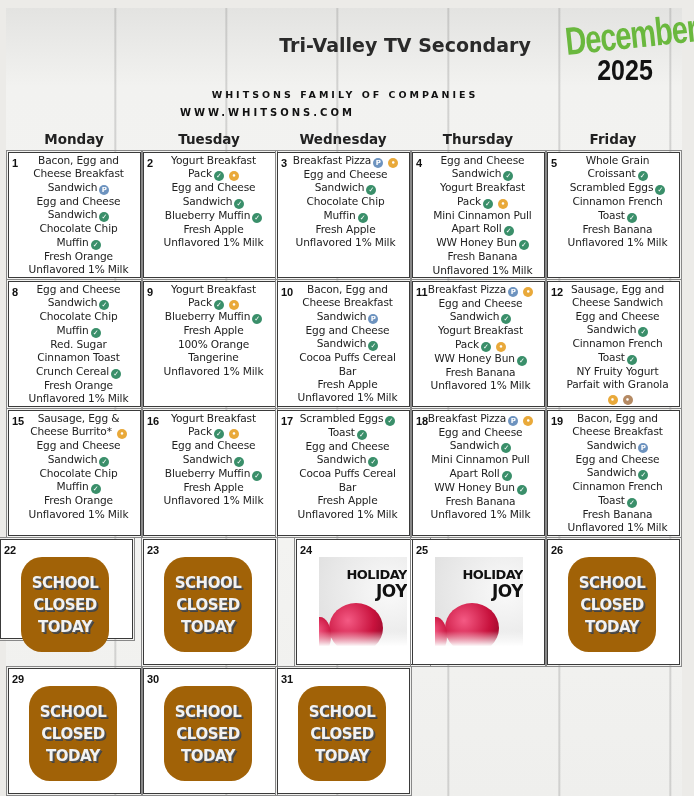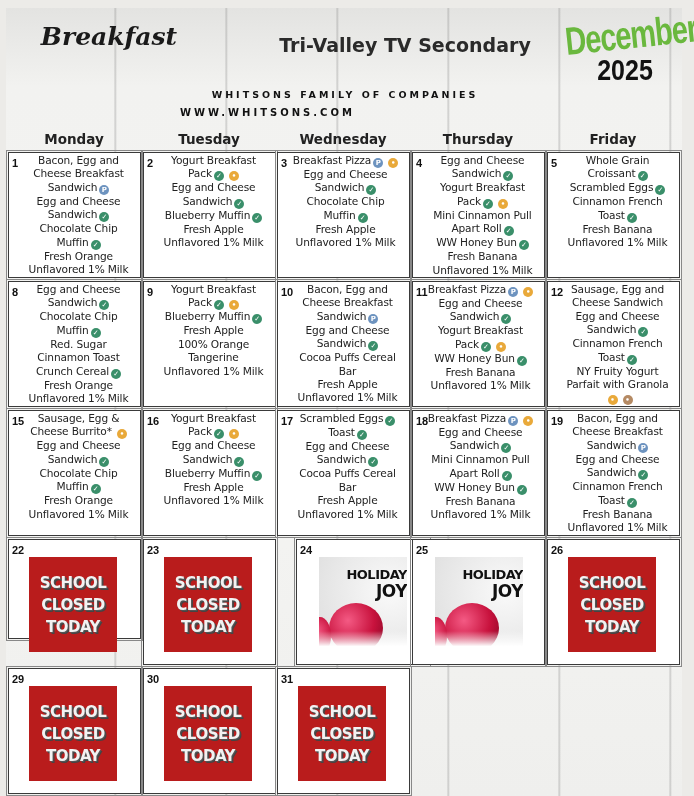--- a/index.html
+++ b/index.html
@@ -66,22 +66,22 @@
     display: inline-block; width: 10px; height: 10px; border-radius: 50%;
     vertical-align: -1px; margin-left: 2px; position: relative;
     font-size: 7px; line-height: 10px; color: #fff; text-align: center; font-weight: bold;
     font-family: "DejaVu Sans", sans-serif;
   }
   .ic.veg { background: #3a8f6a; }
   .ic.pork { background: #6d93bf; }
   .ic.cheese { background: #e9a93a; margin-left: 5px; }
   .ic.nut { background: #b58a63; margin-left: 5px; }
   .closed {
-    position: absolute; background: #b91c1c; display: flex; flex-direction: column;
-    align-items: center; justify-content: center;
+    position: absolute; background: #a16207; display: flex; flex-direction: column;
+    align-items: center; justify-content: center; border-radius: 21px;
   }
   .closed span {
     display: block; font-family: "DejaVu Sans", sans-serif; font-weight: bold;
     font-size: 15px; line-height: 22px; color: #f2f2f2;
     text-shadow: 1px 1px 0 #555, 2px 2px 0 #444; letter-spacing: -0.5px;
   }
   .holiday {
     position: absolute; overflow: hidden;
     background: radial-gradient(circle at 80% 35%, #fafafa 0%, #e8e8e8 60%, #dcdcdc 100%);
   }
@@ -93,21 +93,20 @@
   .holiday .ht.h2 { top: 24px; font-size: 17px; }
   .ornament { position: absolute; border-radius: 50%; background: radial-gradient(circle at 35% 35%, #f45a84 0%, #c8123d 55%, #7c0420 100%); }
   .fluff { position: absolute; left: 0; right: 0; bottom: 0; height: 22px; background: linear-gradient(180deg, rgba(255,255,255,0) 0%, #ffffff 70%); }
 </style>
 </head>
 <body>
 
 <div class="bg"></div>
 
 <div class="header-title">
-  <div>Breakfast</div>
 </div>
 <div class="school-name">Tri-Valley TV Secondary</div>
 <div class="company">WHITSONS FAMILY OF COMPANIES</div>
 <div class="website">WWW.WHITSONS.COM</div>
 <div class="month">December</div>
 <div class="year">2025</div>
 
 <div class="dayhead" style="left:8px">Monday</div>
 <div class="dayhead" style="left:143px">Tuesday</div>
 <div class="dayhead" style="left:277px">Wednesday</div>
@@ -304,21 +303,21 @@
         <span class="line"><span>Cheese Breakfast</span></span>
         <span class="line"><span>Sandwich</span><span class="ic pork">P</span></span>
         <span class="line"><span>Egg and Cheese</span></span>
         <span class="line"><span>Sandwich</span><span class="ic veg">✓</span></span>
         <span class="line"><span>Cinnamon French</span></span>
         <span class="line"><span>Toast</span><span class="ic veg">✓</span></span>
         <span class="line"><span>Fresh Banana</span></span>
         <span class="line"><span>Unflavored 1% Milk</span></span>
       </div>
     </div>
-    <div class="cell" style="left: 8px; top: 539px; width: 133px; height: 100px;">
+    <div class="cell" style="left: 0; top: 539px; width: 133px; height: 100px;">
       <div class="num">22</div>
       <div class="closed" style="left: 20px; top: 17px; width: 88px; height: 95px;">
         <span>SCHOOL</span>
         <span>CLOSED</span>
         <span>TODAY</span>
       </div>
     </div>
     <div class="cell" style="left: 143px; top: 539px; width: 133px; height: 126px;">
       <div class="num">23</div>
       <div class="closed" style="left: 20px; top: 17px; width: 88px; height: 95px;">

